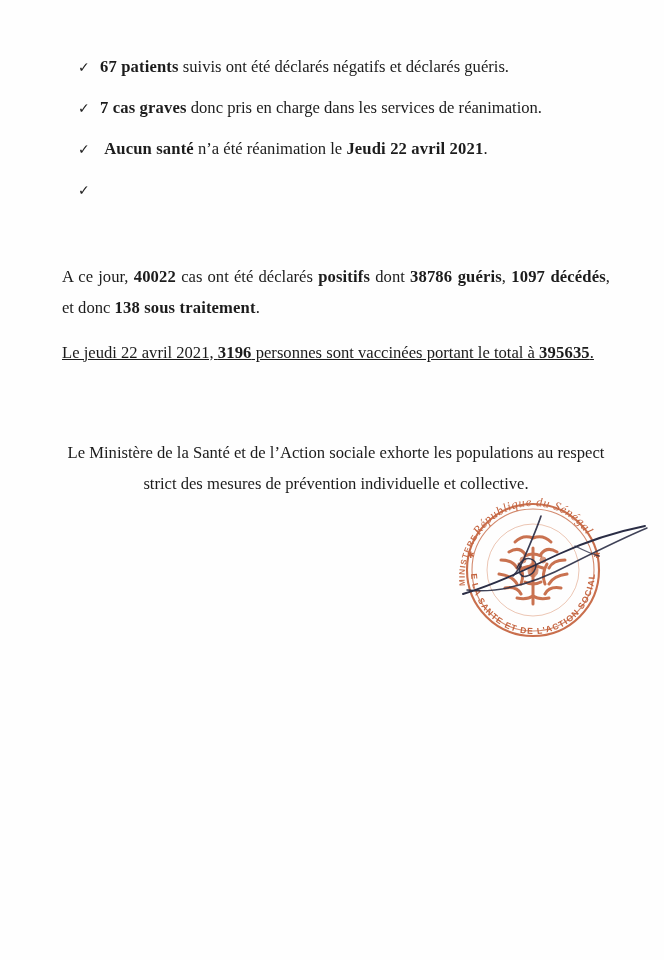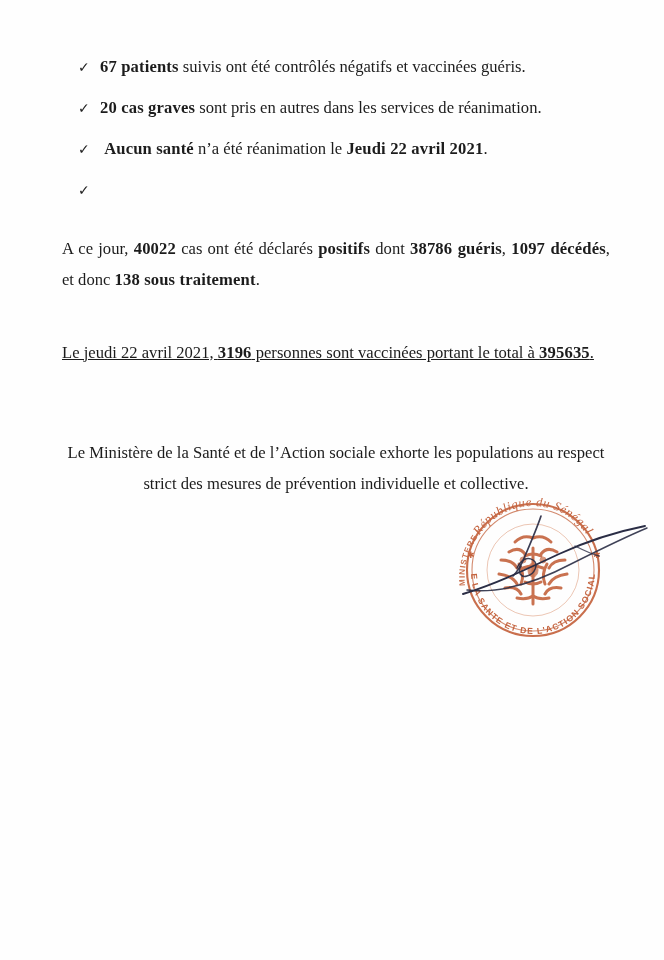--- a/index.html
+++ b/index.html
@@ -64,21 +64,21 @@
   
   .para {
     position: absolute;
     left: 62px;
     width: 548px;
     font-size: 16.6px;
     line-height: 31px;
     text-align: justify;
     text-justify: inter-word;
   }
-  .para.p-status  { top: 216px; }
+  .para.p-status  { top: 244px; }
   .para.p-vaccine { top: 320px; text-decoration: underline; }
   .para.p-appeal  { top: 420px; text-align: center; }
 
   
   .stamp-wrap {
     position: absolute;
     left: 455px;
     top: 498px;
     width: 200px;
     height: 150px;
@@ -92,25 +92,25 @@
   }
 </style>
 </head>
 <body>
 
 <div class="page">
 
   <ul class="bullet-list">
 
     <li class="bullet-item no-justify">
-      <span class="check-icon">✓</span><b>67 patients</b><span> suivis ont été contrôlés négatifs et vaccinées guéris.</span>
+      <span class="check-icon">✓</span><b>67 patients</b><span> suivis ont été déclarés négatifs et déclarés guéris.</span>
     </li>
 
     <li class="bullet-item">
-      <span class="check-icon">✓</span><b>20 cas graves</b><span> sont pris en autres dans les services de réanimation.</span>
+      <span class="check-icon">✓</span><b>7 cas graves</b><span> donc pris en charge dans les services de réanimation.</span>
     </li>
 
     <li class="bullet-item no-justify">
       <span class="check-icon">✓</span>&nbsp;<b>Aucun santé</b><span> n’a été réanimation le </span><b>Jeudi 22 avril 2021</b><span>.</span>
     </li>
 
     <li class="bullet-item no-justify">
       <span class="check-icon">✓</span>
     </li>
 

